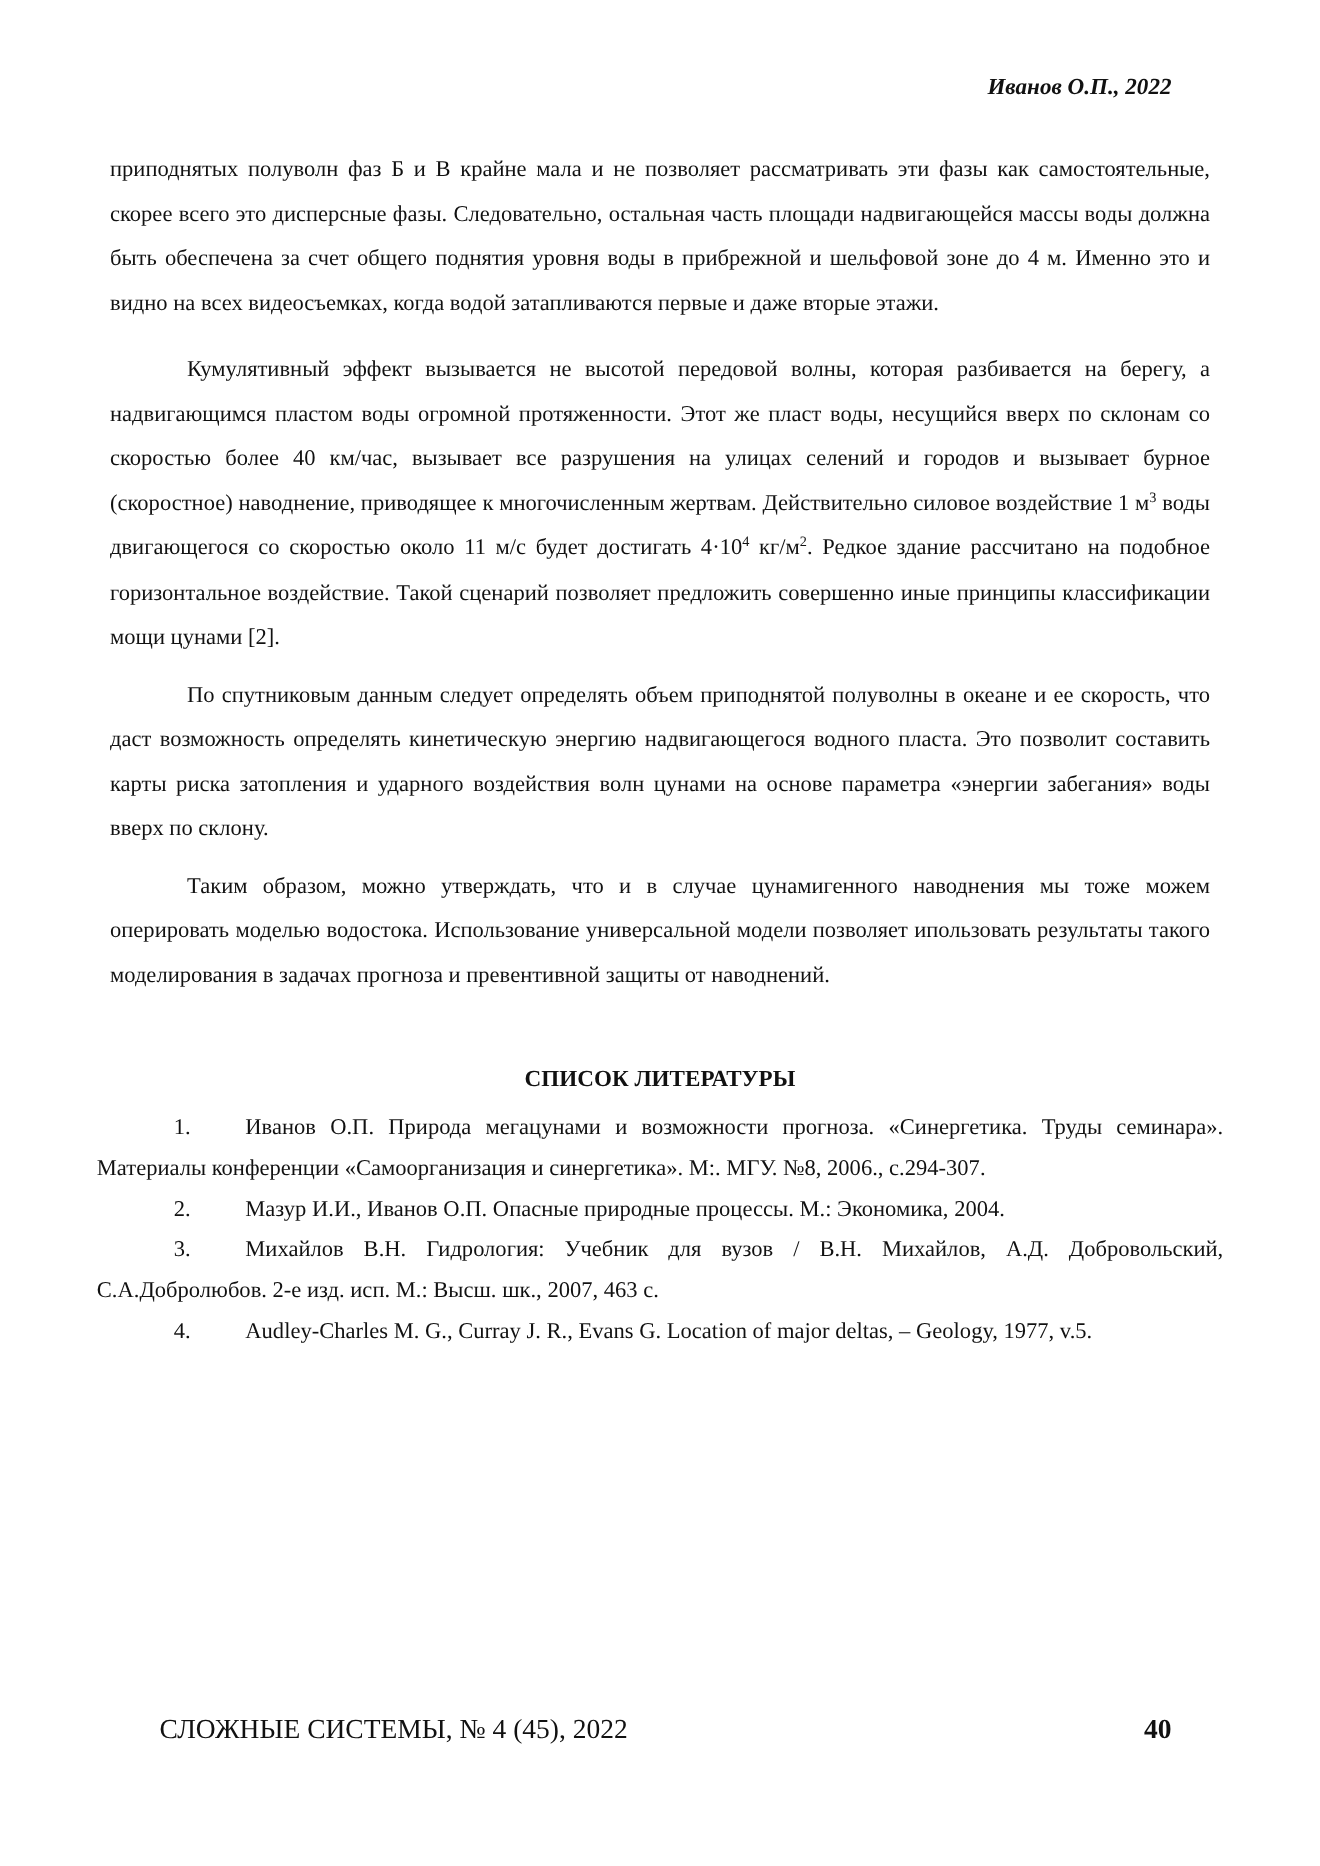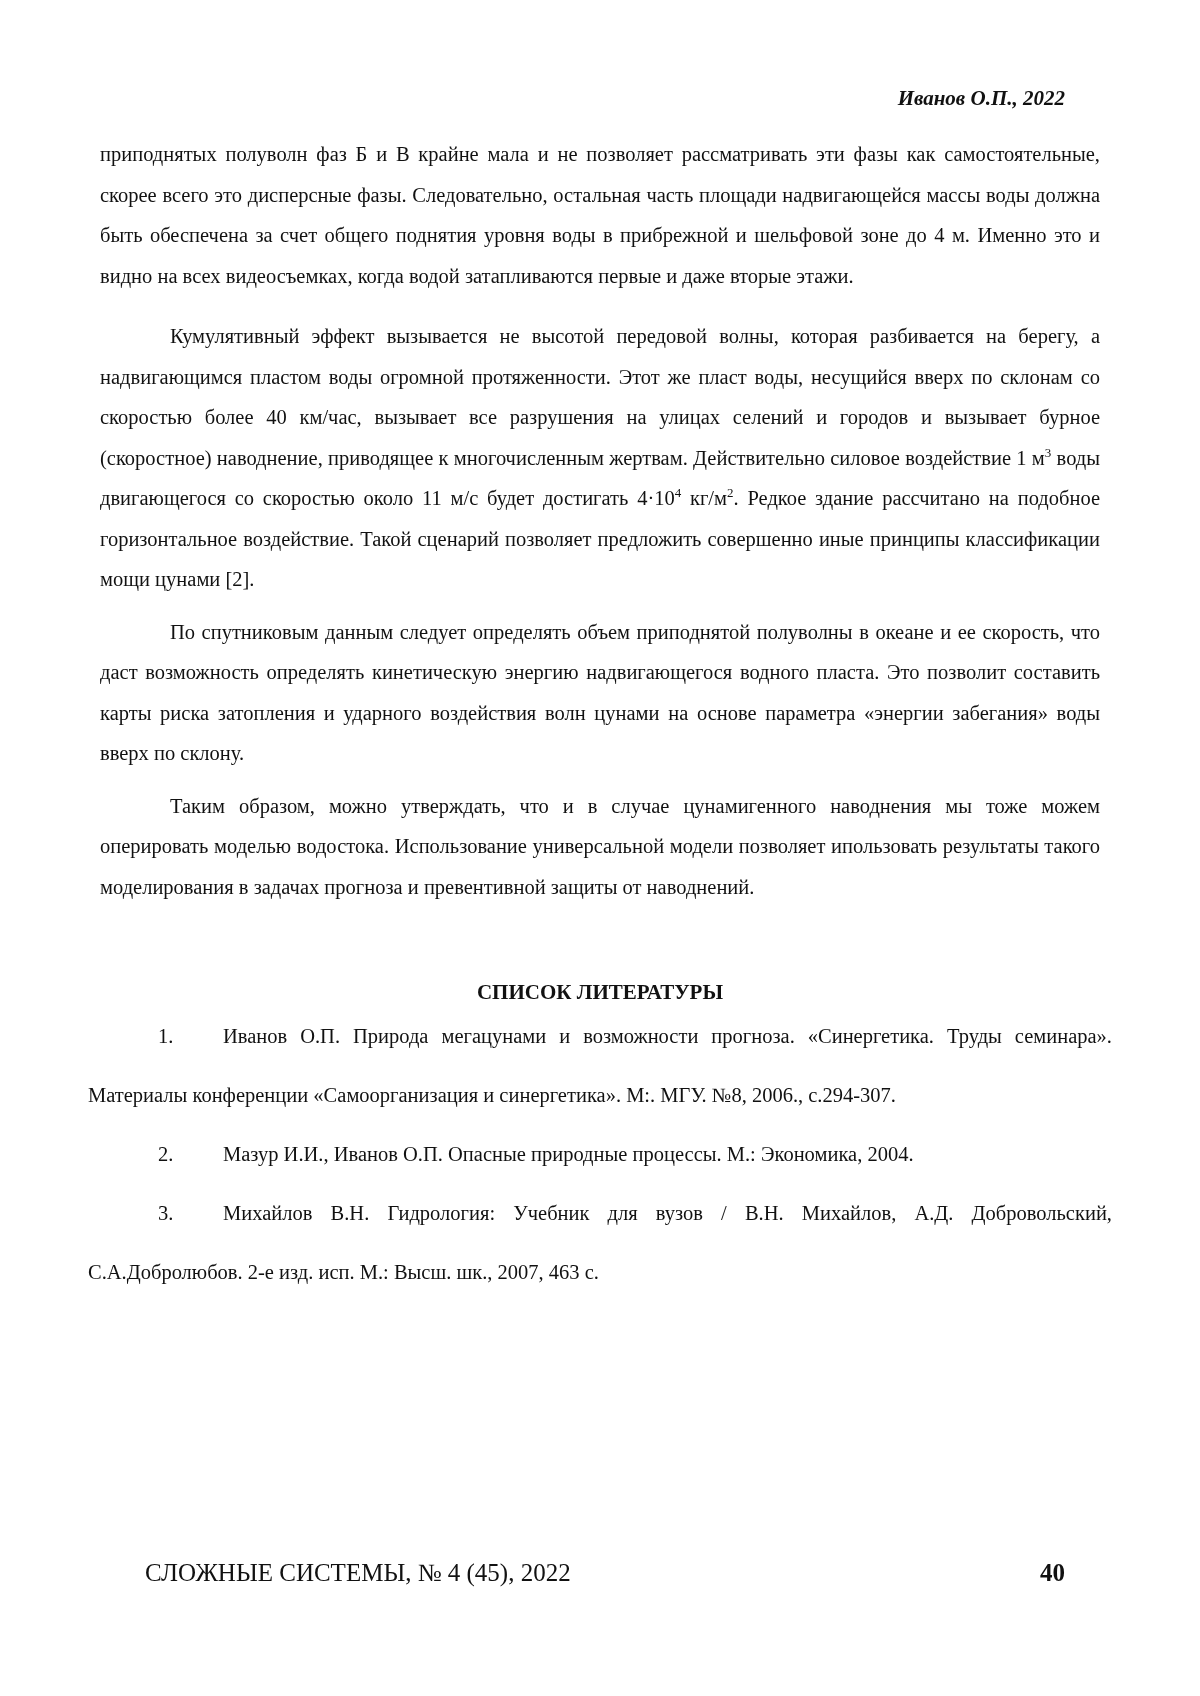--- a/index.html
+++ b/index.html
@@ -1,29 +1,29 @@
 <!DOCTYPE html>
 <html><head>
 <meta charset="utf-8">
 <style>
   html, body { margin: 0; padding: 0; background: #ffffff; }
   body { width: 1200px; height: 1696px; position: relative; overflow: hidden;
          font-family: "Liberation Serif", "DejaVu Serif", serif; color: #111; }
   .header { position: absolute; top: 66px; right: 135px; font-size: 21px;
-            font-weight: bold; font-style: italic; margin-top: 20px; }
+            font-weight: bold; font-style: italic; }
   .body-text { position: absolute; left: 88px; width: 1024px; top: 122px;
                font-size: 20.5px; line-height: 40.5px; text-align: justify; }
   .body-text p { margin: 12px; }
   .indent { text-indent: 70px; }
   .gap { margin-top: 20px !important; }
   sup { font-size: 13px; line-height: 0; vertical-align: 8px; }
   .refs-title { position: absolute; top: 968px; left: 0; width: 1200px; text-align: center;
-                font-weight: bold; font-size: 21px; margin-top: 12px; }
+                font-weight: bold; font-size: 21px; }
   .refs { position: absolute; left: 88px; width: 1024px; top: 1007px;
-          font-size: 20.5px; line-height: 59px; text-align: justify; }
+          font-size: 20.5px; line-height: 37px; text-align: justify; }
   .ref { margin: 0; }
   .ref .num { display: inline-block; width: 65px; padding-left: 70px; box-sizing: content-box; }
   .ref.hang { padding-left: 70px; }
   .ref.hang .num { padding-left: 0; }
   .footer { position: absolute; top: 1559px; left: 145px; width: 920px; font-size: 25px; }
   .footer .journal { float: left; }
   .footer .page-num { float: right; font-weight: bold; }
 </style>
 </head>
 <body>
@@ -36,18 +36,19 @@
   <p class="indent">По спутниковым данным следует определять объем приподнятой полуволны в океане и ее скорость, что даст возможность определять кинетическую энергию надвигающегося водного пласта. Это позволит составить карты риска затопления и ударного воздействия волн цунами на основе параметра «энергии забегания» воды вверх по склону.</p>
   <p class="indent">Таким образом, можно утверждать, что и в случае цунамигенного наводнения мы тоже можем оперировать моделью водостока. Использование универсальной модели позволяет ипользовать результаты такого моделирования в задачах прогноза и превентивной защиты от наводнений.</p>
 </div>
 
 <div class="refs-title">СПИСОК ЛИТЕРАТУРЫ</div>
 
 <div class="refs">
   <p class="ref"><span class="num">1.</span><span>Иванов О.П. Природа мегацунами и возможности прогноза. «Синергетика. Труды семинара». Материалы конференции «Самоорганизация и синергетика». М:. МГУ. №8, 2006., с.294-307.</span></p>
   <p class="ref"><span class="num">2.</span><span>Мазур И.И., Иванов О.П. Опасные природные процессы. М.: Экономика, 2004.</span></p>
   <p class="ref"><span class="num">3.</span><span>Михайлов В.Н. Гидрология: Учебник для вузов / В.Н. Михайлов, А.Д. Добровольский, С.А.Добролюбов. 2-е изд. исп. М.: Высш. шк., 2007, 463 с.</span></p>
+  <p class="ref hang"><span class="num">4.</span><span>Audley-Charles M. G., Curray J. R., Evans G. Location of major deltas, – Geology, 1977, v.5.</span></p>
 </div>
 
 <div class="footer">
   <span class="journal">СЛОЖНЫЕ СИСТЕМЫ, № 4 (45), 2022</span>
   <span class="page-num">40</span>
 </div>
 
 </body></html>

